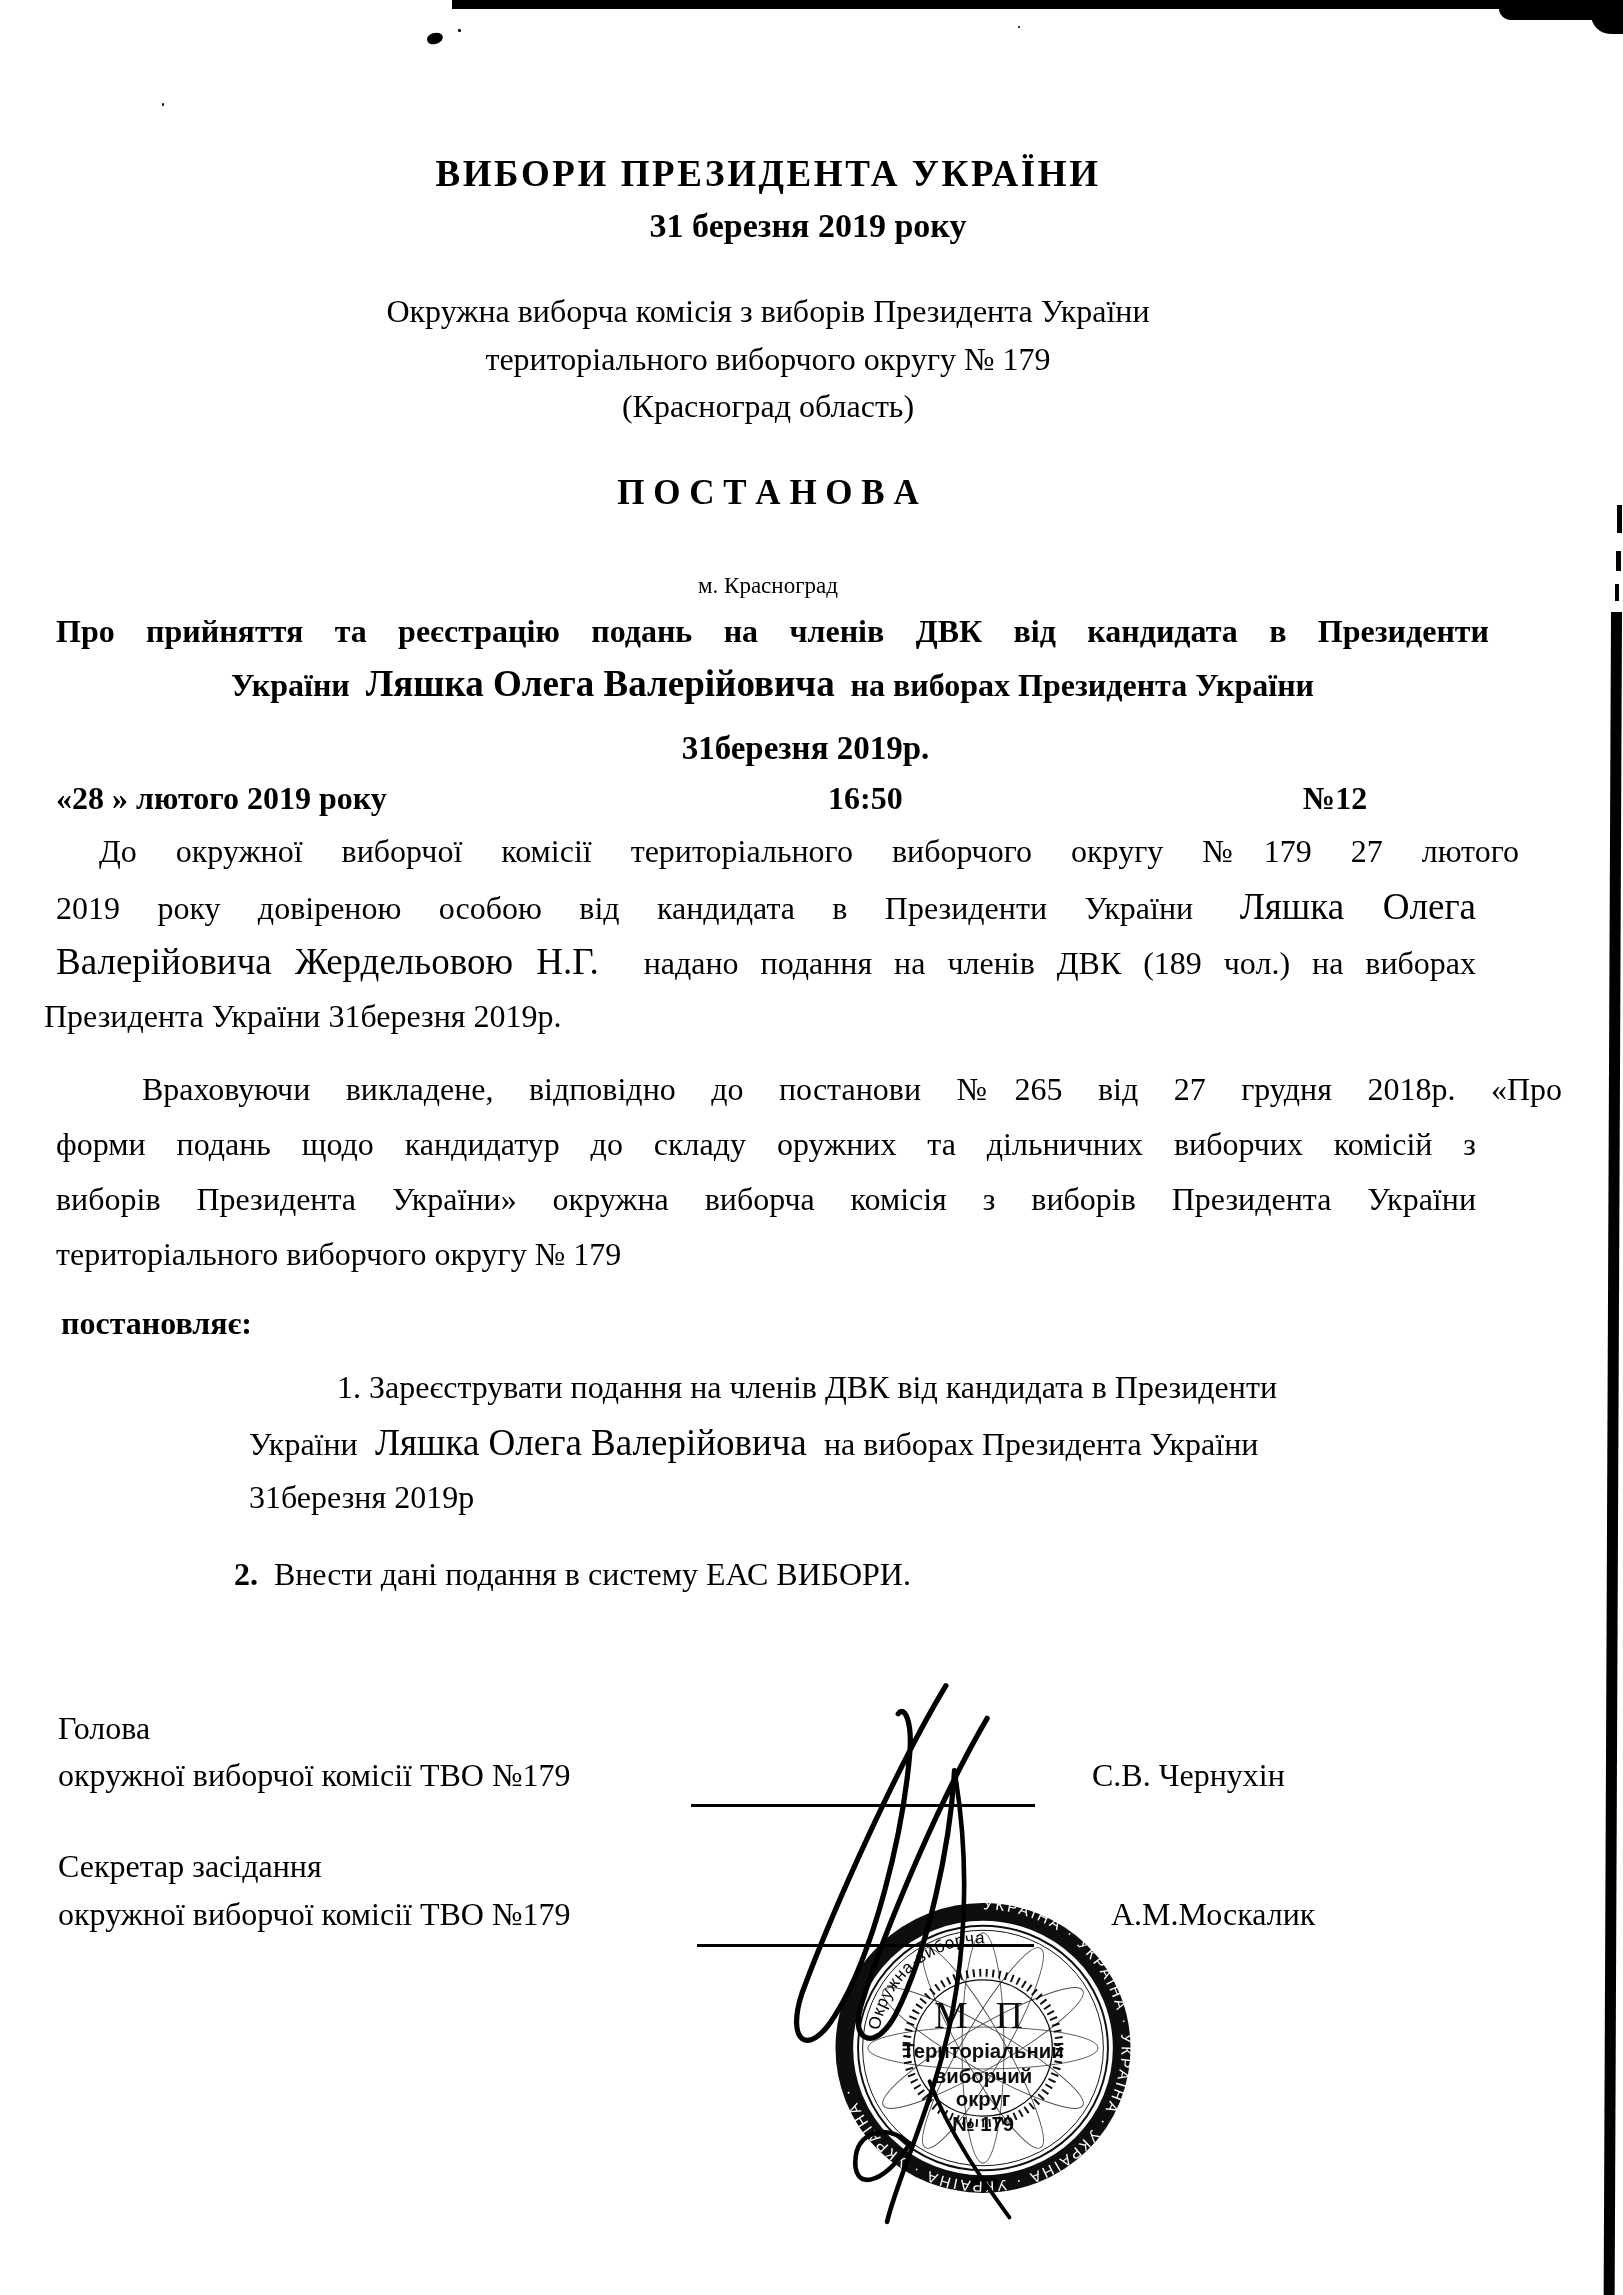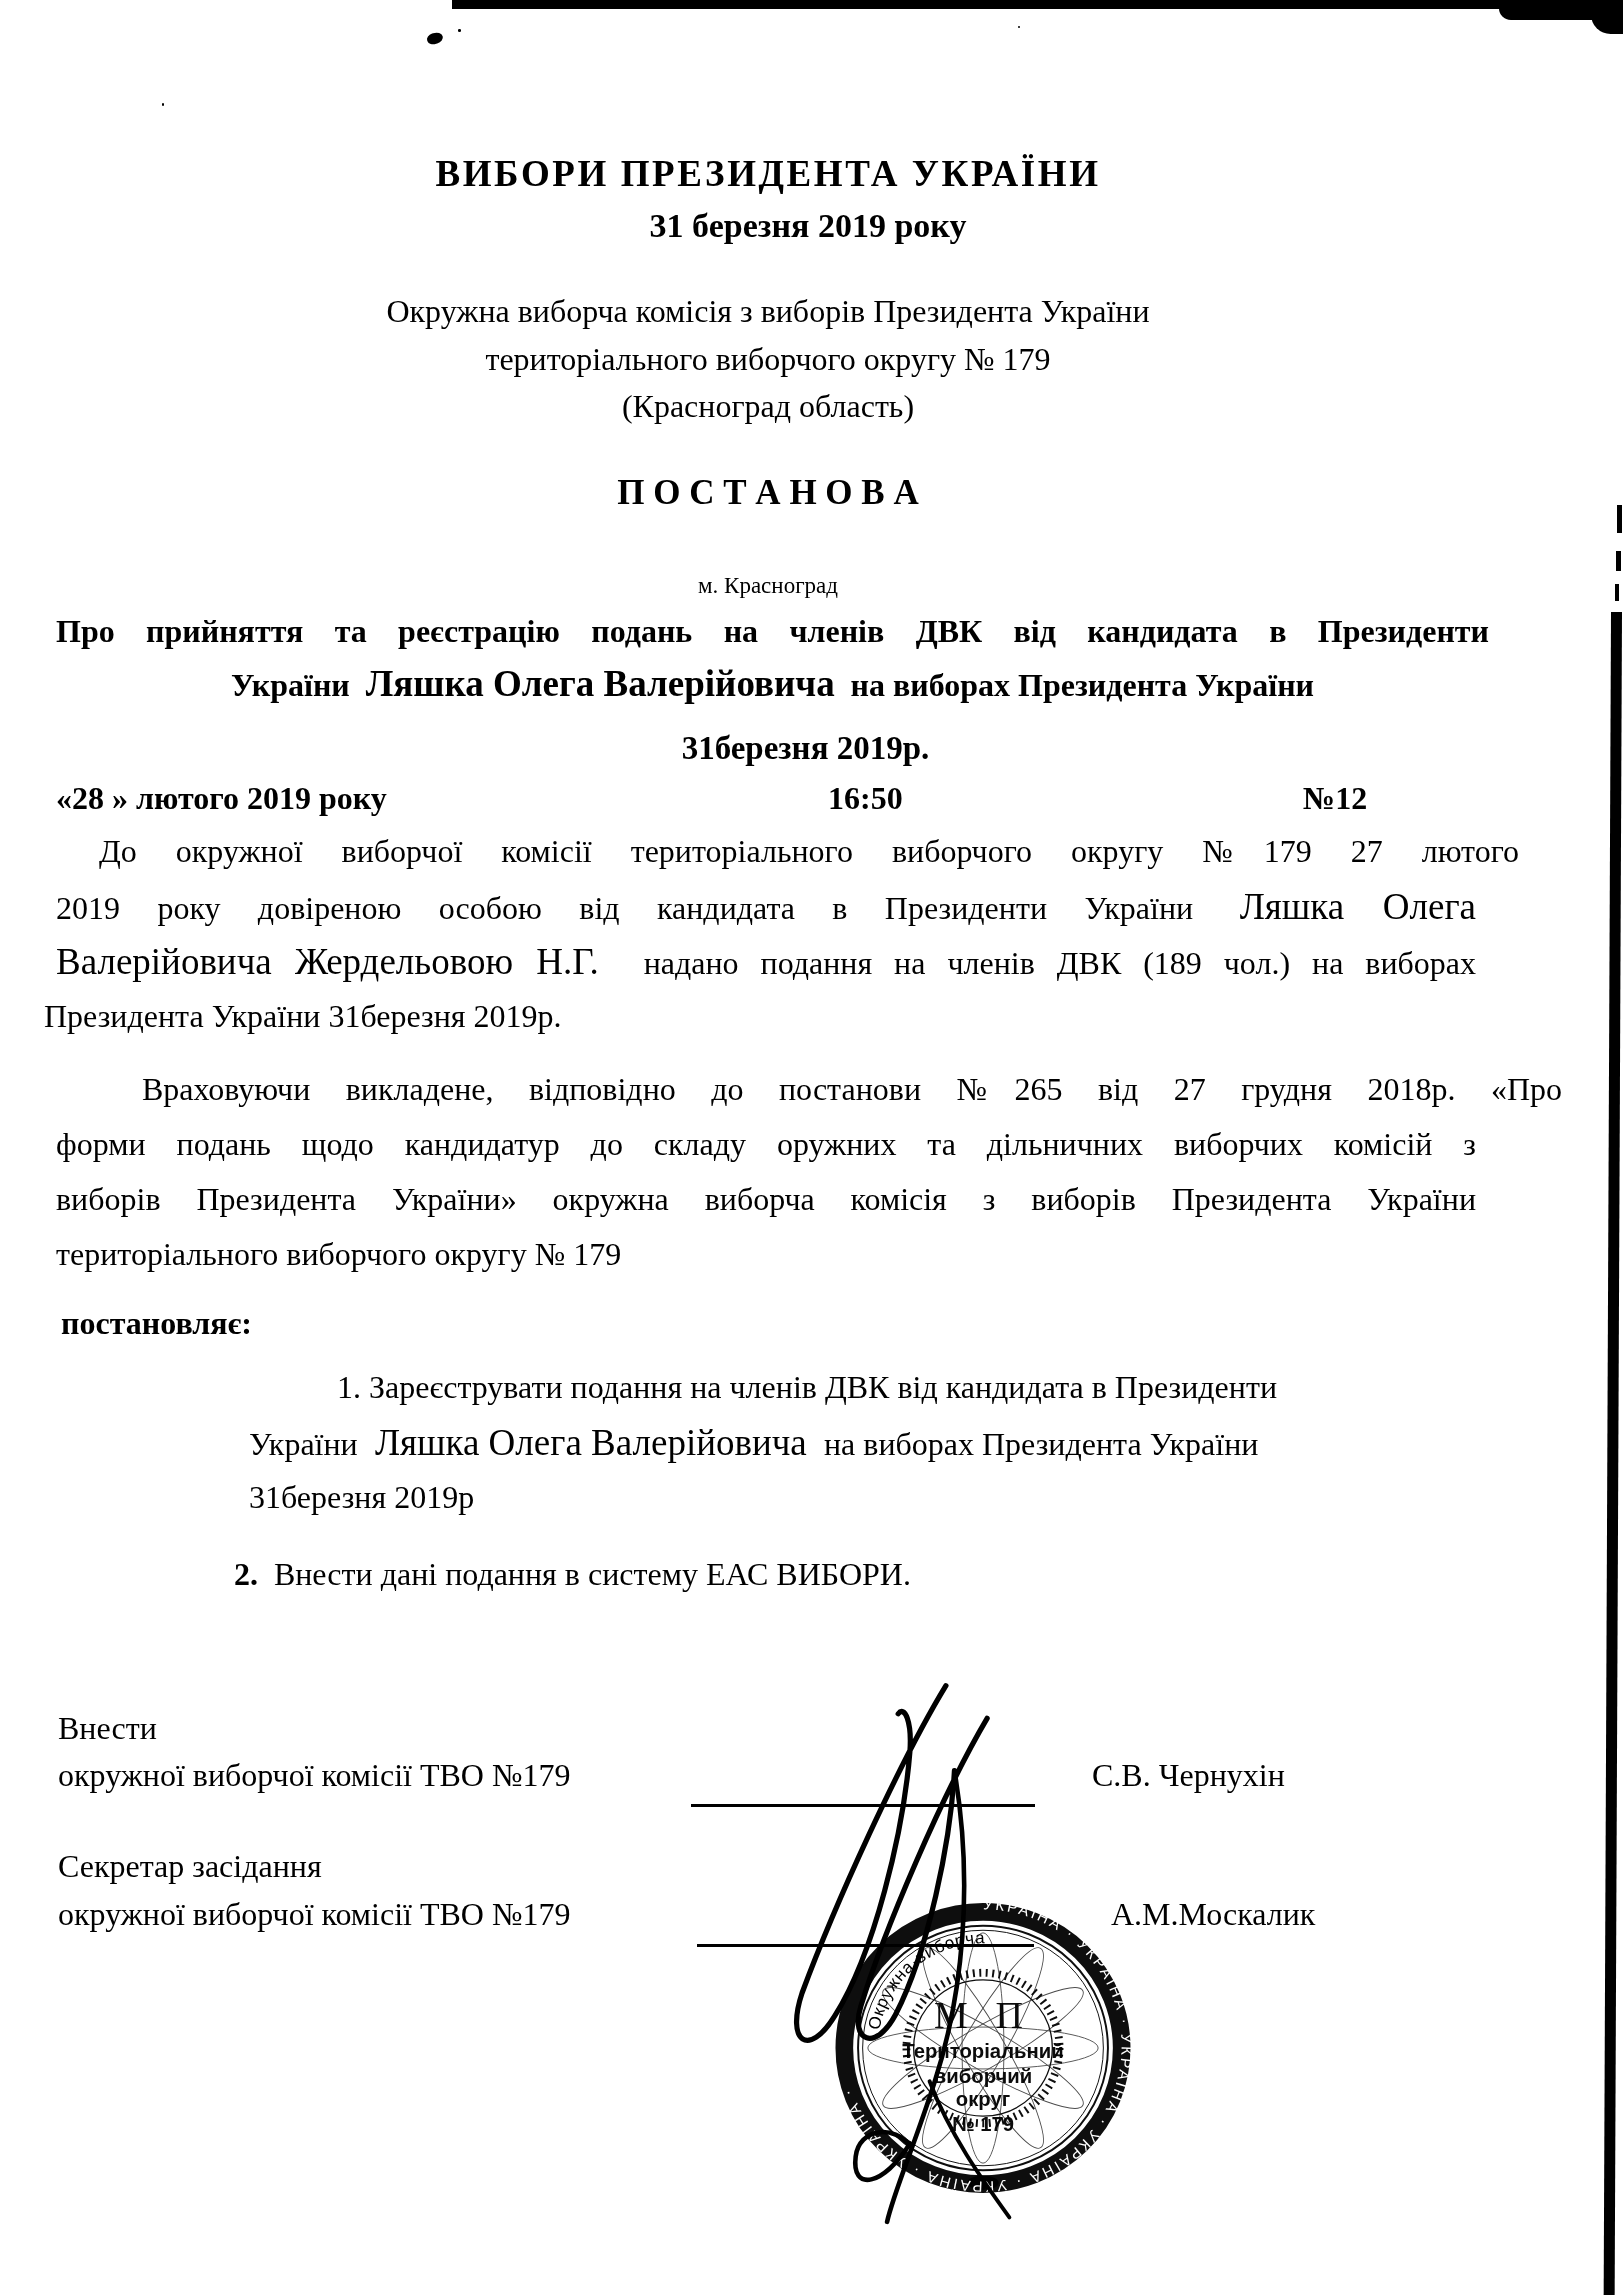--- a/index.html
+++ b/index.html
@@ -79,21 +79,21 @@
   <span class="big" style="margin:0 9.2px;">Ляшка Олега Валерійовича</span>
   <span>на виборах Президента України</span>
 </div>
 <div class="ln" style="left:249px;top:1479px;">31березня 2019р</div>
 
 <div class="ln" style="left:234px;top:1556px;white-space:nowrap;">
   <span class="bold" style="margin-right:7.9px;">2.</span>
   <span>Внести  дані подання в систему ЕАС ВИБОРИ.</span>
 </div>
 
-<div class="ln" style="left:58px;top:1710px;">Внести</div>
+<div class="ln" style="left:58px;top:1710px;">Голова</div>
 <div class="ln" style="left:58px;top:1757px;">окружної виборчої комісії ТВО №179</div>
 <div class="artifact" style="left:691px;top:1804px;width:344px;height:3.3px;"></div>
 <div class="ln" style="left:1092px;top:1757px;">С.В. Чернухін</div>
 
 <div class="ln" style="left:58px;top:1848px;">Секретар засідання</div>
 <div class="ln" style="left:58px;top:1896px;">окружної виборчої комісії ТВО №179</div>
 <div class="artifact" style="left:697px;top:1944px;width:337px;height:3.3px;"></div>
 <div class="ln" style="left:1111px;top:1896px;">А.М.Москалик</div>
 
 <svg style="left:826px;top:1894px;" width="314" height="308" viewBox="0 0 480 470">

